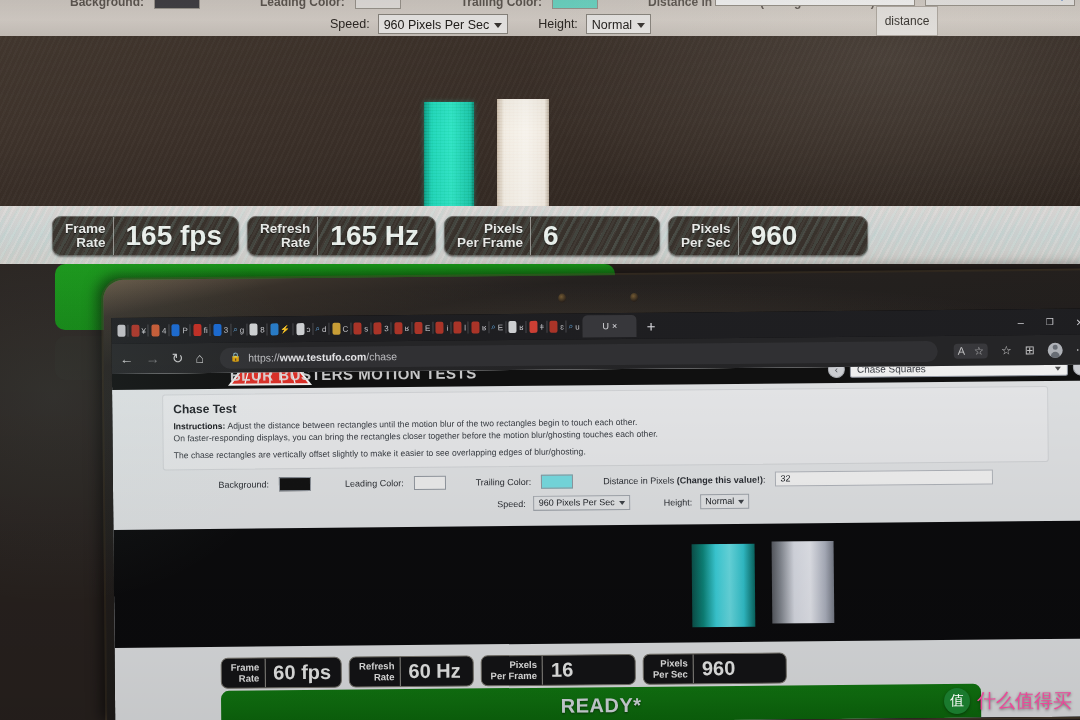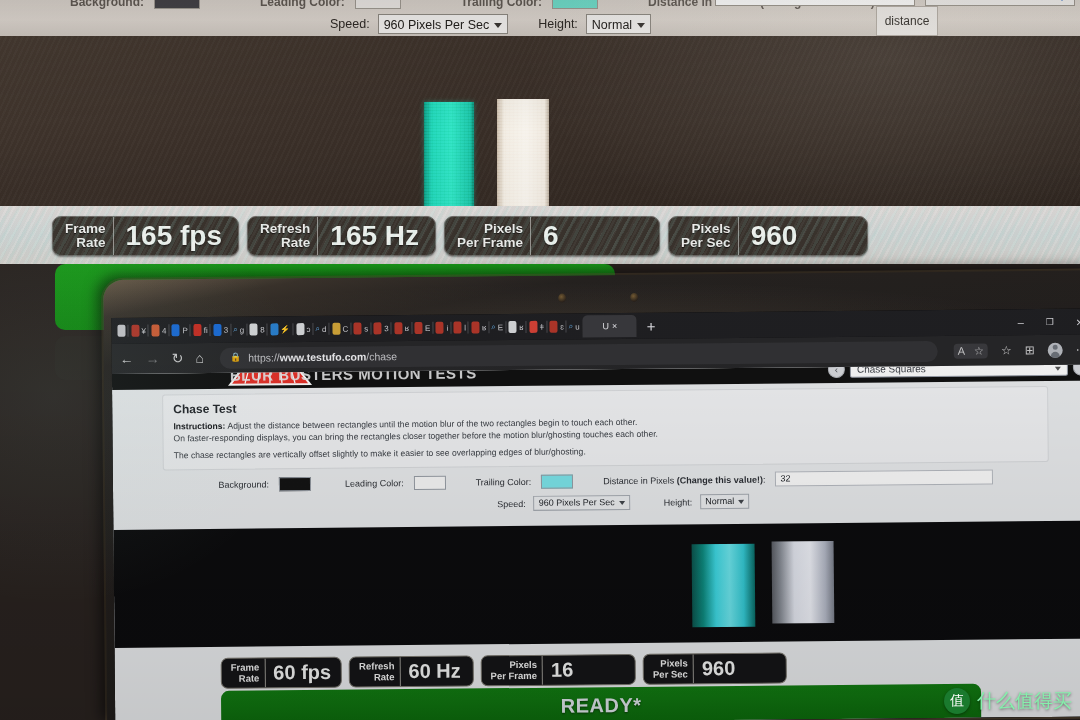--- a/index.html
+++ b/index.html
@@ -313,21 +313,21 @@
   .watermark{
     position:absolute; right:8px; bottom:6px; display:flex; align-items:center; gap:7px;
     z-index:40;
   }
   .wm-badge{
     width:26px; height:26px; border-radius:50%; background:#1a7a2e; color:#fff;
     display:flex; align-items:center; justify-content:center; font-size:14px;
     font-family:"DejaVu Sans", sans-serif; box-shadow:0 1px 3px rgba(0,0,0,.4);
   }
   .wm-text{
-    color:#86efac; font-size:19px; font-family:"DejaVu Sans", sans-serif;
+    color:#ec4899; font-size:19px; font-family:"DejaVu Sans", sans-serif;
     text-shadow:0 1px 3px rgba(0,0,0,.55);
   }
 </style>
 </head>
 <body>
 
 <div id="stage">
 
   <div class="monitor">
 

